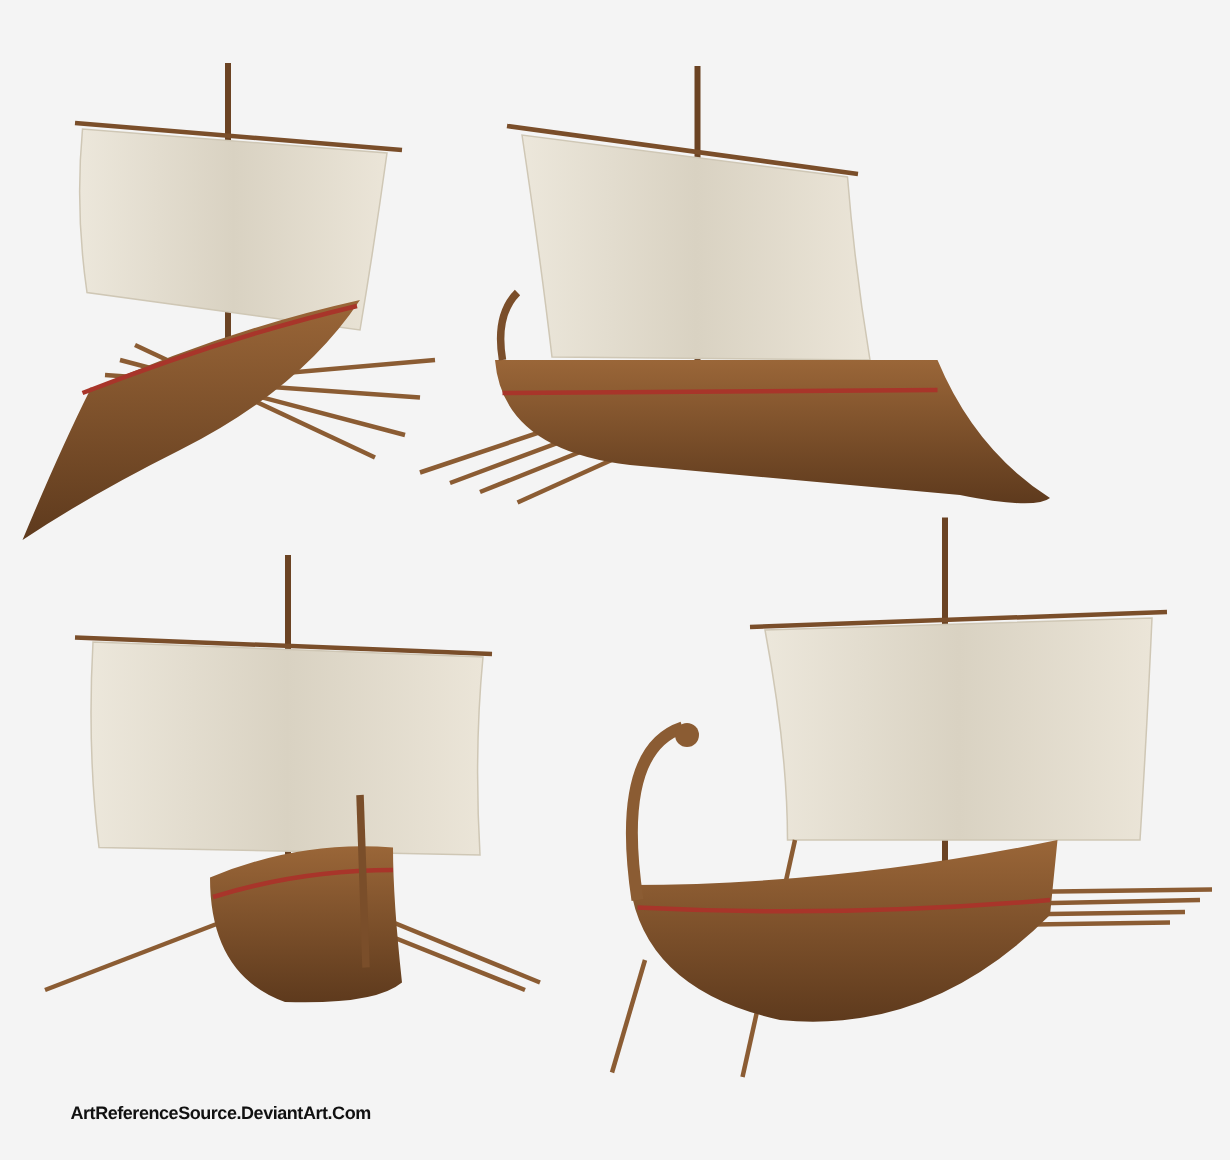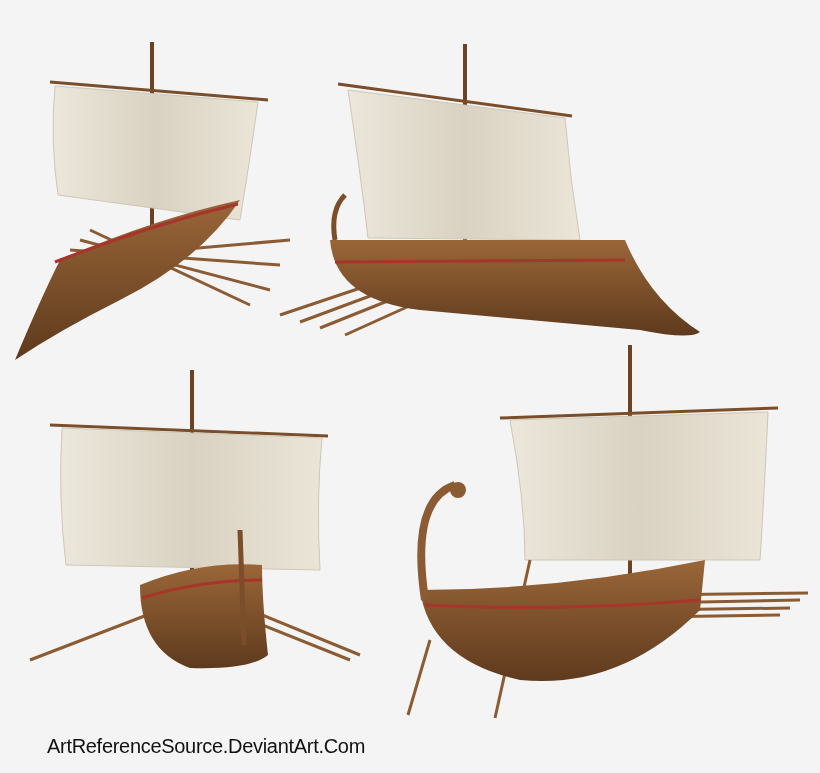--- a/index.html
+++ b/index.html
@@ -1,19 +1,19 @@
 <!DOCTYPE html>
 <html><head>
 <meta charset="utf-8">
 <style>
   html, body { margin:0; padding:0; }
   body { width:820px; height:773px; background:#f4f4f4; position:relative; overflow:hidden;
          font-family:"Liberation Sans", sans-serif; }
   svg.scene { position:absolute; left:0; top:0; }
-  .watermark { position:absolute; left:47px; top:735px; font-size:20px; font-weight:normal;
+  .watermark { position:absolute; left:47px; top:735px; font-size:12px; font-weight:bold;
                color:#111; letter-spacing:-0.3px; }
 </style>
 </head>
 <body>
 
 <svg class="scene" width="820" height="773" viewBox="0 0 820 773">
   <defs>
     <linearGradient id="sailG" x1="0" x2="1">
       <stop offset="0" stop-color="#ece7db"></stop>
         <stop offset="0.5" stop-color="#d9d2c2"></stop>

